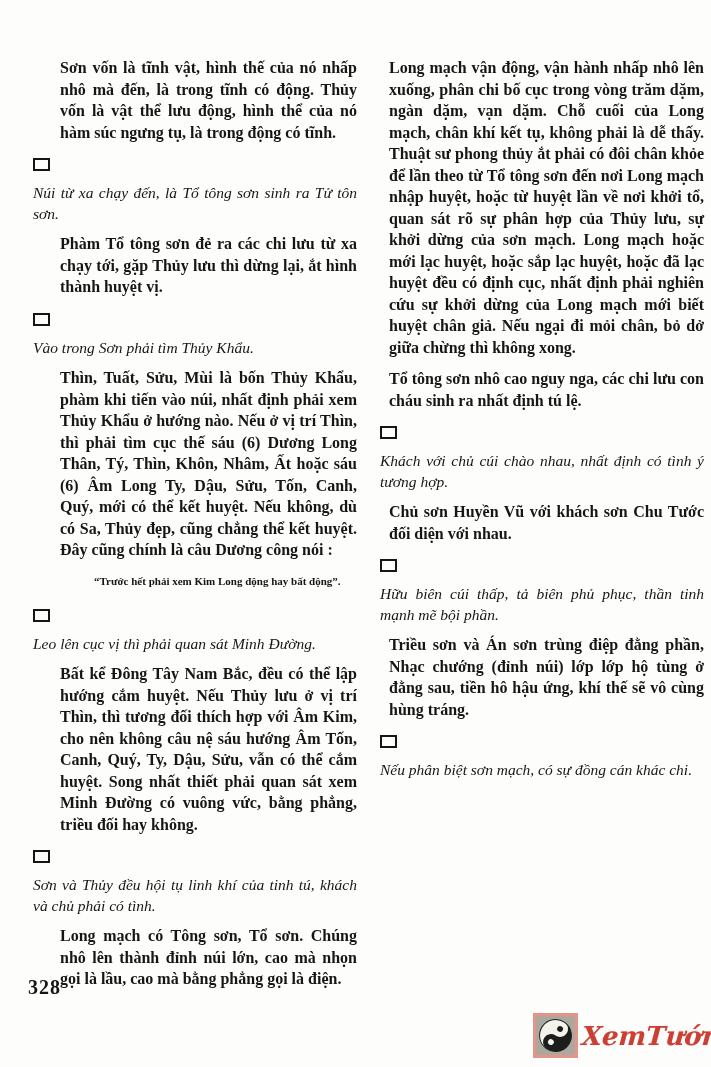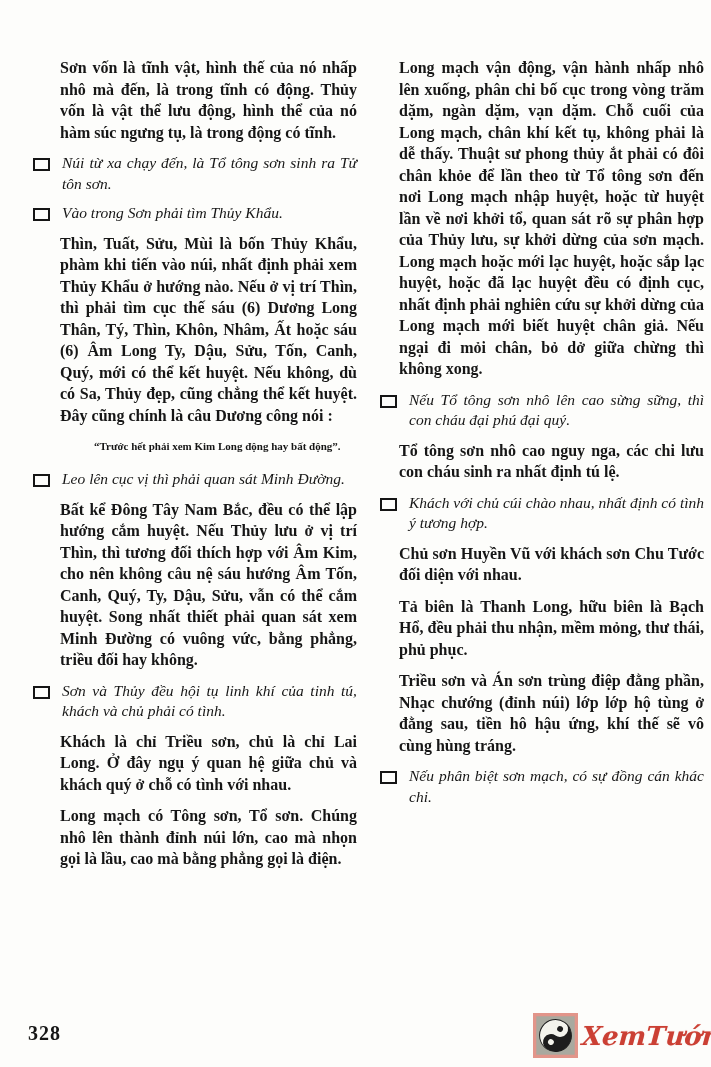--- a/index.html
+++ b/index.html
@@ -12,39 +12,40 @@
     color:#161616;
   }
   .col{position:absolute;top:57px;width:327px;}
   #col-left{left:30px;}
   #col-right{left:377px;}
   .para{
     margin:0 0 10px 30px;
     font-size:16px;line-height:21.5px;font-weight:700;
     text-align:justify;
   }
-  #col-right .para{margin-left:22px;}
+  #col-right .para{margin-left:12px;}
   .quote{
     margin:2px 12px 12px 64px;
     font-size:11px;line-height:21px;font-weight:700;
     text-align:left;
   }
   .bullet{
     display:flex;gap:12px;
     margin:3px 0 9px 3px;
     font-style:italic;font-size:15.5px;line-height:20.5px;
     text-align:justify;
+    flex-direction:column;
   }
   .sq{
     flex:0 0 auto;width:13px;height:9px;
     border:2px solid #151515;margin-top:5px;background:transparent;
   }
   .btxt{flex:1 1 auto;}
   .pagenum{
-    position:absolute;left:28px;top:1022px;
+    position:absolute;left:28px;top:976px;
     font-size:20px;font-weight:700;letter-spacing:1px;
   }
   .watermark{
     position:absolute;left:533px;top:1013px;
     display:flex;align-items:center;gap:4px;
   }
   .wm-box{display:block;line-height:0;}
   .wm-text{
     font-family:"DejaVu Serif","Liberation Serif",serif;
     font-style:italic;font-weight:700;
@@ -58,51 +59,50 @@
 <body>
 
 <div class="page">
 
   <div class="col" id="col-left">
       <p class="para">Sơn vốn là tĩnh vật, hình thế của nó nhấp nhô mà đến, là trong tĩnh có động. Thủy vốn là vật thể lưu động, hình thể của nó hàm súc ngưng tụ, là trong động có tĩnh.</p>
       <div class="bullet">
         <span class="sq"></span>
         <span class="btxt">Núi từ xa chạy đến, là Tổ tông sơn sinh ra Tử tôn sơn.</span>
       </div>
+      <p class="para">Phàm Tổ tông sơn đẻ ra các chi lưu từ xa chạy tới, gặp Thủy lưu thì dừng lại, ắt hình thành huyệt vị.</p>
       <div class="bullet">
         <span class="sq"></span>
         <span class="btxt">Vào trong Sơn phải tìm Thủy Khẩu.</span>
       </div>
       <p class="para">Thìn, Tuất, Sửu, Mùi là bốn Thủy Khẩu, phàm khi tiến vào núi, nhất định phải xem Thủy Khẩu ở hướng nào. Nếu ở vị trí Thìn, thì phải tìm cục thế sáu (6) Dương Long Thân, Tý, Thìn, Khôn, Nhâm, Ất hoặc sáu (6) Âm Long Ty, Dậu, Sửu, Tốn, Canh, Quý, mới có thể kết huyệt. Nếu không, dù có Sa, Thủy đẹp, cũng chẳng thể kết huyệt. Đây cũng chính là câu Dương công nói :</p>
       <p class="quote">“Trước hết phải xem Kim Long động hay bất động”.</p>
       <div class="bullet">
         <span class="sq"></span>
         <span class="btxt">Leo lên cục vị thì phải quan sát Minh Đường.</span>
       </div>
       <p class="para">Bất kể Đông Tây Nam Bắc, đều có thể lập hướng cắm huyệt. Nếu Thủy lưu ở vị trí Thìn, thì tương đối thích hợp với Âm Kim, cho nên không câu nệ sáu hướng Âm Tốn, Canh, Quý, Ty, Dậu, Sửu, vẫn có thể cắm huyệt. Song nhất thiết phải quan sát xem Minh Đường có vuông vức, bằng phẳng, triều đối hay không.</p>
       <div class="bullet">
         <span class="sq"></span>
         <span class="btxt">Sơn và Thủy đều hội tụ linh khí của tinh tú, khách và chủ phải có tình.</span>
       </div>
-      <p class="para">Khách là chỉ Triều sơn, chủ là chỉ Lai Long. Ở đây ngụ ý quan hệ giữa chủ và khách quý ở chỗ có tình với nhau.</p>
       <p class="para">Long mạch có Tông sơn, Tổ sơn. Chúng nhô lên thành đỉnh núi lớn, cao mà nhọn gọi là lầu, cao mà bằng phẳng gọi là điện.</p>
     </div>
   <div class="col" id="col-right">
       <p class="para">Long mạch vận động, vận hành nhấp nhô lên xuống, phân chi bố cục trong vòng trăm dặm, ngàn dặm, vạn dặm. Chỗ cuối của Long mạch, chân khí kết tụ, không phải là dễ thấy. Thuật sư phong thủy ắt phải có đôi chân khỏe để lần theo từ Tổ tông sơn đến nơi Long mạch nhập huyệt, hoặc từ huyệt lần về nơi khởi tổ, quan sát rõ sự phân hợp của Thủy lưu, sự khởi dừng của sơn mạch. Long mạch hoặc mới lạc huyệt, hoặc sắp lạc huyệt, hoặc đã lạc huyệt đều có định cục, nhất định phải nghiên cứu sự khởi dừng của Long mạch mới biết huyệt chân giả. Nếu ngại đi mỏi chân, bỏ dở giữa chừng thì không xong.</p>
-      <div class="bullet">
-        <span class="sq"></span>
-        <span class="btxt">Nếu Tổ tông sơn nhô lên cao sừng sững, thì con cháu đại phú đại quý.</span>
-      </div>
       <p class="para">Tổ tông sơn nhô cao nguy nga, các chi lưu con cháu sinh ra nhất định tú lệ.</p>
       <div class="bullet">
         <span class="sq"></span>
         <span class="btxt">Khách với chủ cúi chào nhau, nhất định có tình ý tương hợp.</span>
       </div>
       <p class="para">Chủ sơn Huyền Vũ với khách sơn Chu Tước đối diện với nhau.</p>
-      <p class="para">Tả biên là Thanh Long, hữu biên là Bạch Hổ, đều phải thu nhận, mềm mỏng, thư thái, phủ phục.</p>
+      <div class="bullet">
+        <span class="sq"></span>
+        <span class="btxt">Hữu biên cúi thấp, tả biên phủ phục, thần tinh mạnh mẽ bội phần.</span>
+      </div>
       <p class="para">Triều sơn và Án sơn trùng điệp đằng phần, Nhạc chướng (đỉnh núi) lớp lớp hộ tùng ở đằng sau, tiền hô hậu ứng, khí thế sẽ vô cùng hùng tráng.</p>
       <div class="bullet">
         <span class="sq"></span>
         <span class="btxt">Nếu phân biệt sơn mạch, có sự đồng cán khác chi.</span>
       </div>
     </div>
 
   <div class="pagenum">328</div>
 
   <div class="watermark">

